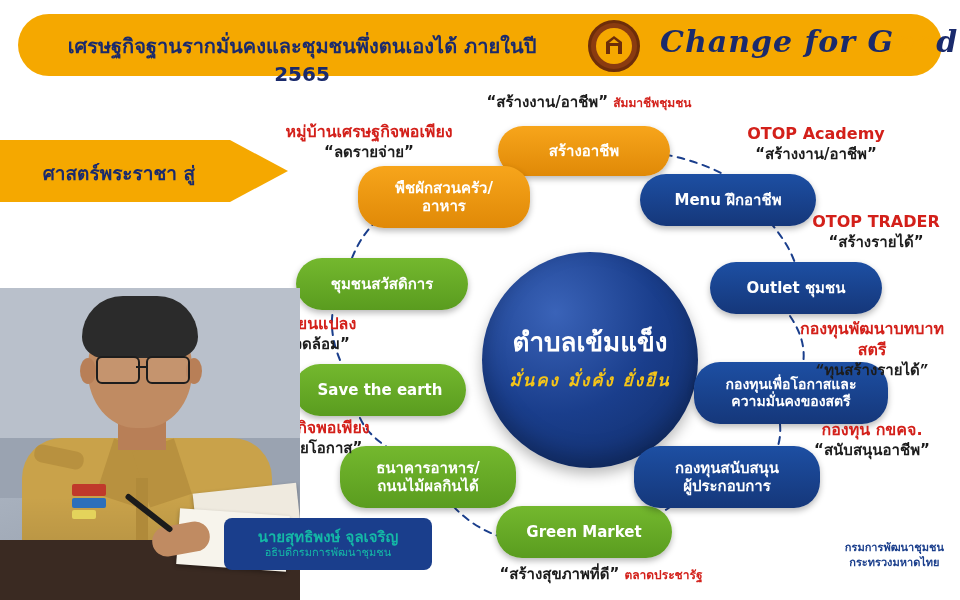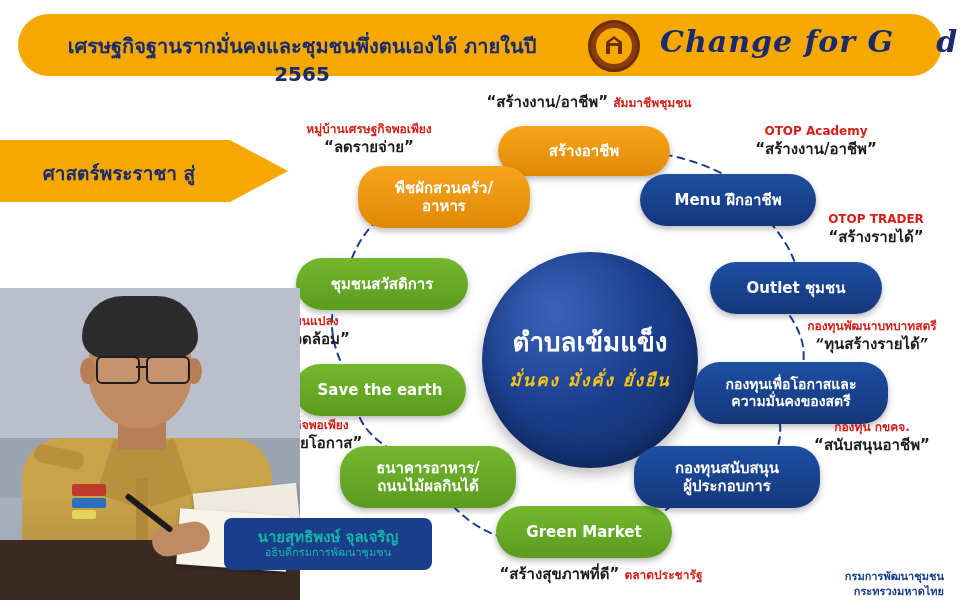--- a/index.html
+++ b/index.html
@@ -86,26 +86,26 @@
   .node{position:absolute;border-radius:26px;color:#ffffff;display:flex;
      align-items:center;justify-content:center;text-align:center;
      font-size:15px;font-weight:bold;line-height:1.2;
      box-shadow:0 3px 6px rgba(0,0,0,.28);padding:0 8px;box-sizing:border-box;}
   .node.orange{background:linear-gradient(180deg,#f7a51b 0%,#e08907 100%);}
   .node.blue{background:linear-gradient(180deg,#1d4fa3 0%,#15377a 100%);}
   .node.green{background:linear-gradient(180deg,#74b82e 0%,#5a9c1f 100%);}
 
   
   .cap{position:absolute;text-align:center;line-height:1.3;}
-  .cap .red{color:#d3201a;font-size:12px;font-weight:bold;display:block;}
+  .cap .red{color:#d3201a;font-size:16px;font-weight:bold;display:block;}
   .cap .black{color:#1c1c1c;font-size:15px;font-weight:bold;display:block;}
   .cap .inline-red{color:#d3201a;font-size:12px;font-weight:bold;}
   .cap .inline-black{color:#1c1c1c;font-size:15px;font-weight:bold;}
 
-  .footer{position:absolute;right:16px;bottom:0;text-align:right;
+  .footer{position:absolute;right:16px;bottom:29px;text-align:center;
      font-size:11px;color:#1a3e8c;font-weight:bold;line-height:1.35;}
 
   svg.links{position:absolute;left:0;top:0;width:960px;height:600px;pointer-events:none;}
 </style>
 </head>
 <body>
 
 <div id="stage">
 
   <div class="banner"></div>

